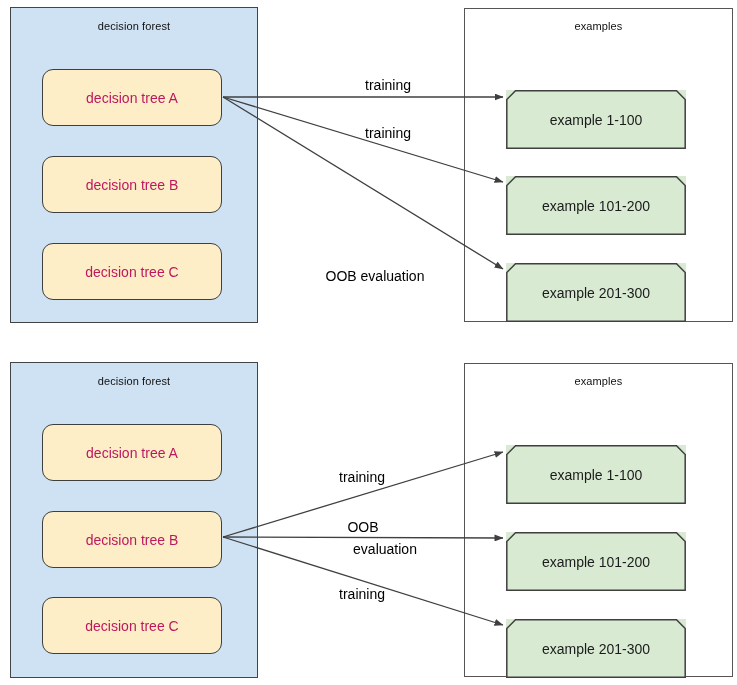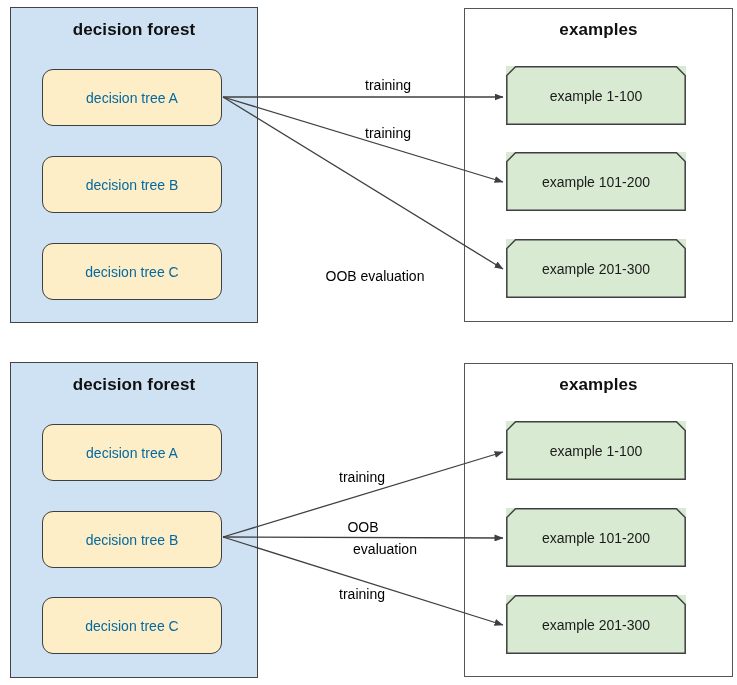--- a/index.html
+++ b/index.html
@@ -32,46 +32,47 @@
   }
   .panel-examples {
     background: #ffffff;
     border: 1.6px solid #555555;
   }
   .panel-title {
     position: absolute;
     left: 0;
     width: 100%;
     text-align: center;
-    font-size: 17px;
-    font-weight: bold;
+    font-size: 11px;
+    font-weight: normal;
     letter-spacing: 0.1px;
     color: #101010;
   }
   .tree-box {
     position: absolute;
     box-sizing: border-box;
     background: #fdeec8;
     border: 1.5px solid #3f3f3f;
     border-radius: 11px;
     display: flex;
     align-items: center;
     justify-content: center;
     font-size: 14px;
-    color: #0369a1;
+    color: #be185d;
   }
   .example-box {
     position: absolute;
     box-sizing: border-box;
     background: #d9ead3;
     display: flex;
     align-items: center;
     justify-content: center;
     font-size: 14px;
     color: #1b1b1b;
+    margin-top: 24px;
   }
   .example-box .shape {
     position: absolute;
     left: 0; top: 0; right: 0; bottom: 0;
   }
   .example-box .label {
     position: relative;
     z-index: 2;
   }
   .edge-label {

